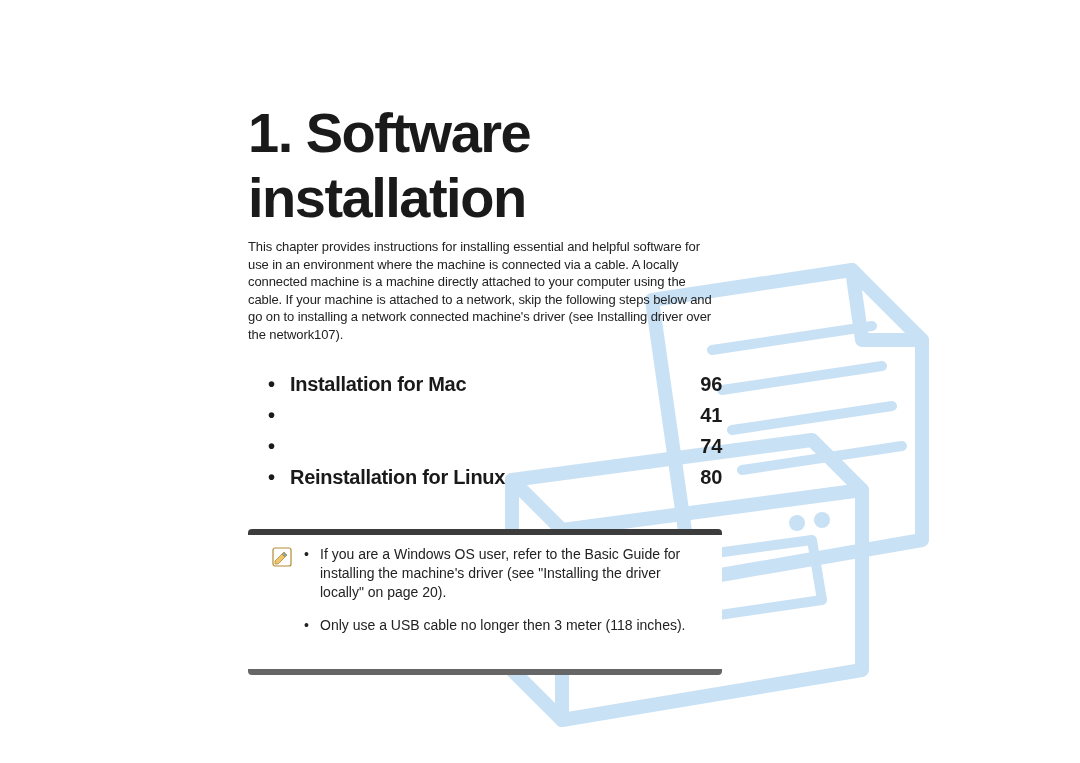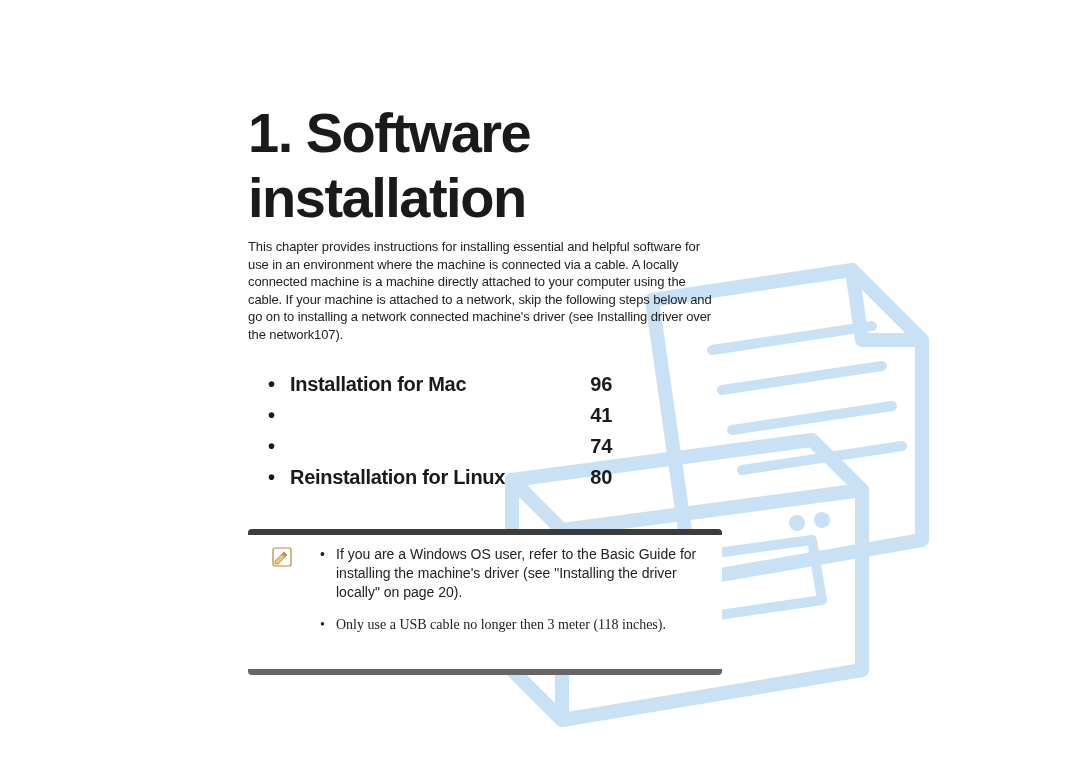--- a/index.html
+++ b/index.html
@@ -68,35 +68,34 @@
     font-weight: 700;
   }
   .toc li .label {
     flex: 0 0 auto;
   }
   .toc li .spacer {
     flex: 1 1 auto;
   }
   .toc li .page-num {
     flex: 0 0 auto;
-    margin-right: 110px;
   }
   .note-box {
     margin-left: 0;
     margin-right: 0;
     border-top: 6px solid #3c3c3c;
     border-bottom: 6px solid #666;
     border-radius: 4px;
     background: linear-gradient(#fff,#fff);
     padding: 10px 24px 18px 24px;
     position: relative;
   }
   .note-inner {
     display: flex;
-    gap: 24px;
+    gap: 8px;
     align-items: flex-start;
   }
   .note-icon {
     width: 20px;
     height: 20px;
     flex: 0 0 20px;
     margin-top: 2px;
   }
   .note-list {
     list-style: none;
@@ -104,21 +103,21 @@
     margin: 0;
     font-size: 14px;
     line-height: 1.35;
     color: #222;
   }
   .note-list li {
     position: relative;
     padding-left: 20px;
     margin-bottom: 14px;
   }
-  .note-list li:last-child { margin-bottom: 16px; font-family: Liberation Serif, serif; }
+  .note-list li:last-child { margin-bottom: 16px; }
   .note-list li::before {
     content: "•";
     position: absolute;
     left: 4px;
     top: 0;
     font-size: 14px;
   }
 </style>
 </head>
 <body>

